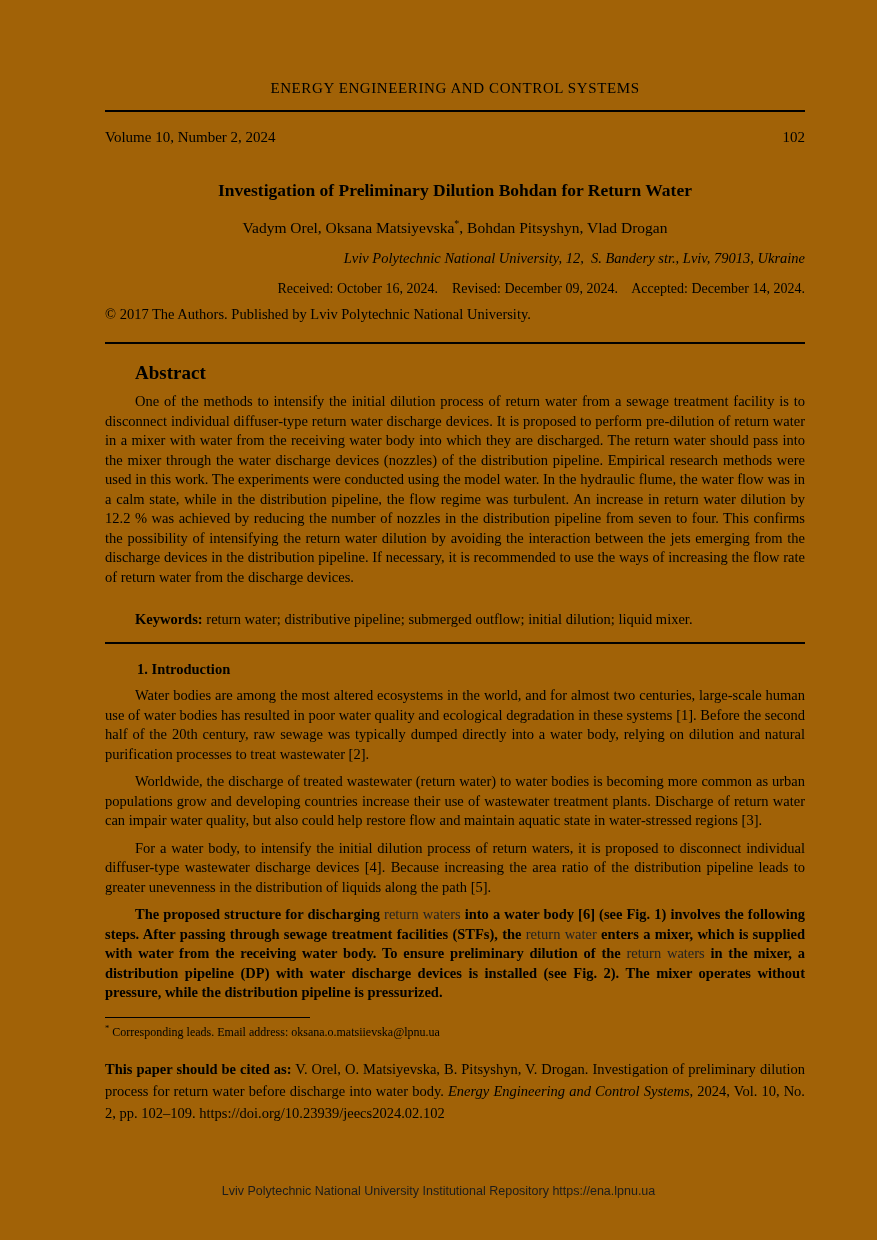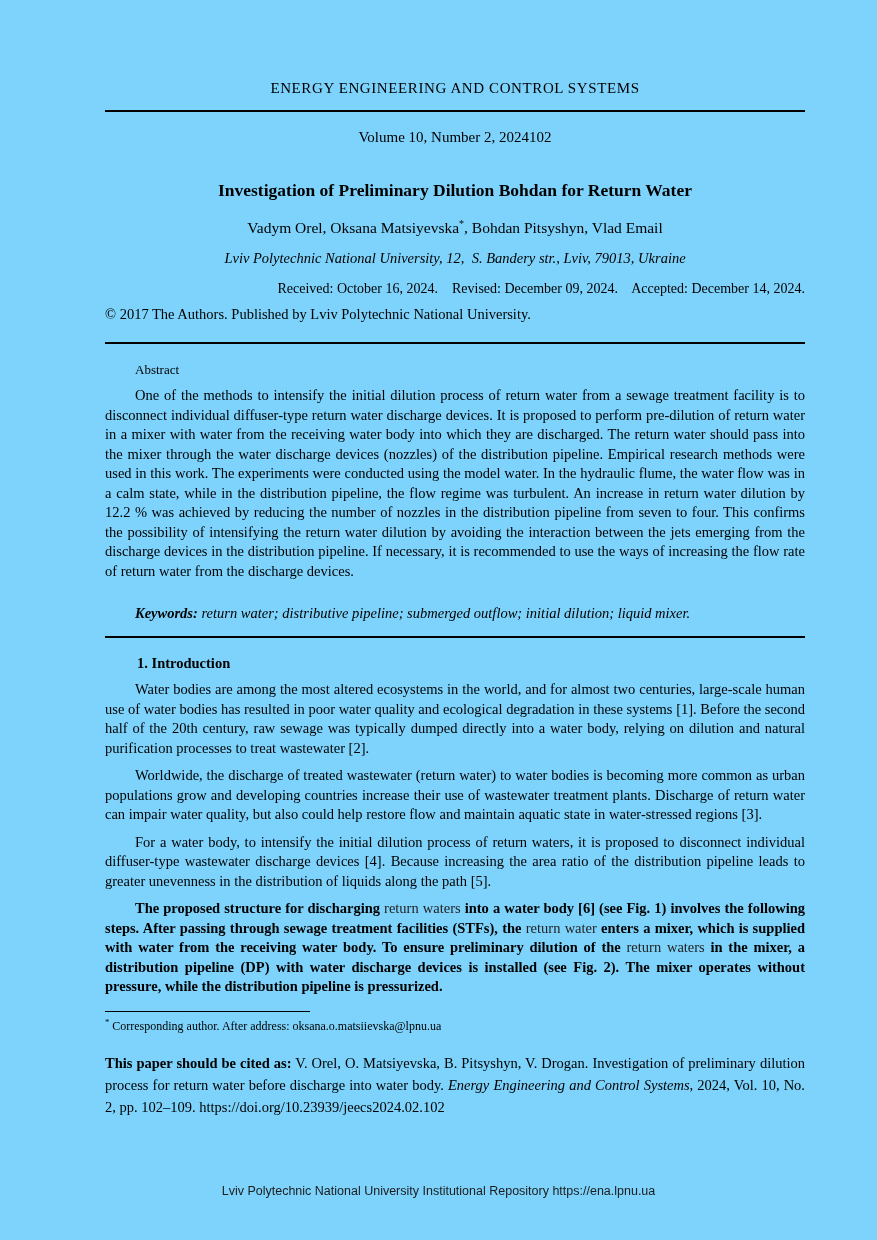--- a/index.html
+++ b/index.html
@@ -1,38 +1,38 @@
 <!DOCTYPE html>
 <html><head>
 <meta charset="utf-8">
 <style>
   html,body{margin:0;padding:0;background:#ffffff;}
   .page{
     position:relative;
     width:877px;height:1240px;
-    background:#7dd3fc;
+    background:#a16207;
     color:#000;
     font-family:"Liberation Serif", serif;
     box-sizing:border-box;
     padding:80px 72px 0 105px;
     overflow:hidden;
   }
   .journal-name{text-align:center;font-size:15px;letter-spacing:.6px;}
   .rule{border:none;border-top:2.5px solid #000;margin:13px 0 0;height:0;}
-  .vol-row{display:flex;justify-content:center;font-size:15px;margin-top:17px;}
+  .vol-row{display:flex;justify-content:space-between;font-size:15px;margin-top:17px;}
   .paper-title{margin:28px 0 0;text-align:center;font-size:17.5px;font-weight:bold;line-height:32px;}
   .authors{margin-top:12px;text-align:center;font-size:15.5px;}
   .authors sup{font-size:10px;}
-  .affiliation{margin-top:13px;text-align:center;font-style:italic;font-size:14.5px;}
+  .affiliation{margin-top:13px;text-align:right;font-style:italic;font-size:14.5px;}
   .dates{margin-top:14px;text-align:right;font-size:14px;}
   .copyright{margin-top:9px;font-size:14.5px;}
   .rule-abstract{margin-top:19px;}
-  .abstract-heading{margin:18px 0 2px 30px;font-weight:normal;font-size:13px;}
+  .abstract-heading{margin:18px 0 2px 30px;font-weight:bold;font-size:19px;}
   p.body{font-size:14.5px;line-height:19.5px;text-align:justify;text-indent:30px;margin:8px 0 0;}
-  .keywords{margin:24px 0 0;font-size:14.5px;text-indent:30px;font-style:italic;}
+  .keywords{margin:24px 0 0;font-size:14.5px;text-indent:30px;}
   .rule-intro{margin-top:14px;}
   .intro-heading{margin:17px 0 0 32px;font-weight:bold;font-size:14.5px;}
   .b{font-weight:bold;}
   .r{font-weight:normal;color:#222;}
   .i{font-style:italic;}
   .footnote-rule{border:none;border-top:1px solid #000;width:205px;margin:14px 0 0;height:0;}
   .footnote{font-size:12px;margin-top:5px;}
   .footnote sup{font-size:8.5px;}
   .citation{font-size:14.5px;line-height:22px;text-align:justify;margin:18px 0 0;}
   .page-footer{
@@ -49,21 +49,21 @@
 
   <div class="journal-name">ENERGY ENGINEERING AND CONTROL SYSTEMS</div>
   <hr class="rule">
   <div class="vol-row">
     <span>Volume 10, Number 2, 2024</span>
     <span>102</span>
   </div>
 
   <h1 class="paper-title"><span>Investigation of Preliminary Dilution Bohdan for Return Water</span><br></h1>
 
-  <div class="authors"><span>Vadym Orel, Oksana Matsiyevska</span><sup>*</sup><span>, Bohdan Pitsyshyn, Vlad Email</span></div>
+  <div class="authors"><span>Vadym Orel, Oksana Matsiyevska</span><sup>*</sup><span>, Bohdan Pitsyshyn, Vlad Drogan</span></div>
 
   <div class="affiliation">Lviv Polytechnic National University, 12,&nbsp; S. Bandery str., Lviv, 79013, Ukraine</div>
 
   <div class="dates">Received: October 16, 2024.&nbsp;&nbsp;&nbsp; Revised: December 09, 2024.&nbsp;&nbsp;&nbsp; Accepted: December 14, 2024.</div>
 
   <div class="copyright">© 2017 The Authors. Published by Lviv Polytechnic National University.</div>
 
   <hr class="rule rule-abstract">
 
   <div class="abstract-heading">Abstract</div>
@@ -75,19 +75,19 @@
 
   <div class="intro-heading">1. Introduction</div>
 
   <p class="body">Water bodies are among the most altered ecosystems in the world, and for almost two centuries, large-scale human use of water bodies has resulted in poor water quality and ecological degradation in these systems [1]. Before the second half of the 20th century, raw sewage was typically dumped directly into a water body, relying on dilution and natural purification processes to treat wastewater [2].</p>
   <p class="body">Worldwide, the discharge of treated wastewater (return water) to water bodies is becoming more common as urban populations grow and developing countries increase their use of wastewater treatment plants. Discharge of return water can impair water quality, but also could help restore flow and maintain aquatic state in water-stressed regions [3].</p>
   <p class="body">For a water body, to intensify the initial dilution process of return waters, it is proposed to disconnect individual diffuser-type wastewater discharge devices [4]. Because increasing the area ratio of the distribution pipeline leads to greater unevenness in the distribution of liquids along the path [5].</p>
 
   <p class="body"><span class="b">The proposed structure for discharging </span><span class="r">return waters</span><span class="b"> into a water body [6] (see Fig. 1) involves the following steps. After passing through sewage treatment facilities (STFs), the </span><span class="r">return water</span><span class="b"> enters a mixer, which is supplied with water from the receiving water body. To ensure preliminary dilution of the </span><span class="r">return waters</span><span class="b"> in the mixer, a distribution pipeline (DP) with water discharge devices is installed (see Fig. 2). The mixer operates without pressure, while the distribution pipeline is pressurized.</span></p>
 
   <hr class="footnote-rule">
-  <div class="footnote"><sup>*</sup><span> Corresponding author. After address: oksana.o.matsiievska@lpnu.ua</span></div>
+  <div class="footnote"><sup>*</sup><span> Corresponding leads. Email address: oksana.o.matsiievska@lpnu.ua</span></div>
 
   <p class="citation"><span class="b">This paper should be cited as:</span><span> V.&nbsp;Orel, O.&nbsp;Matsiyevska, B.&nbsp;Pitsyshyn, V.&nbsp;Drogan. Investigation of preliminary dilution process for return water before discharge into water body. </span><span class="i">Energy Engineering and Control Systems</span><span>, 2024, Vol. 10, No. 2, pp. 102–109. https://doi.org/10.23939/jeecs2024.02.102</span></p>
 
   <div class="page-footer">Lviv Polytechnic National University Institutional Repository https://ena.lpnu.ua</div>
 
 </div>
 
 </body></html>

